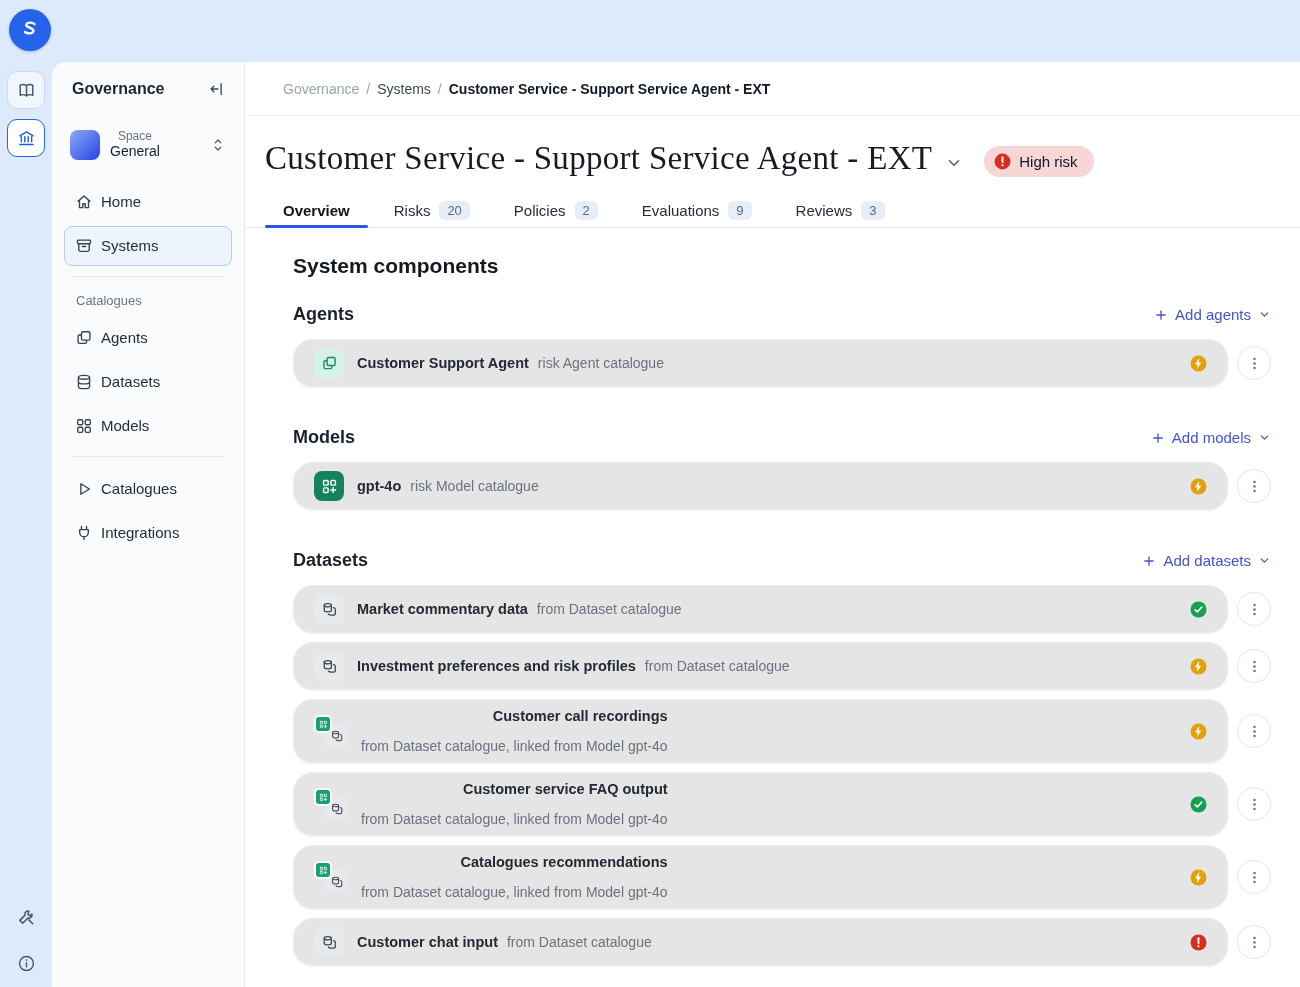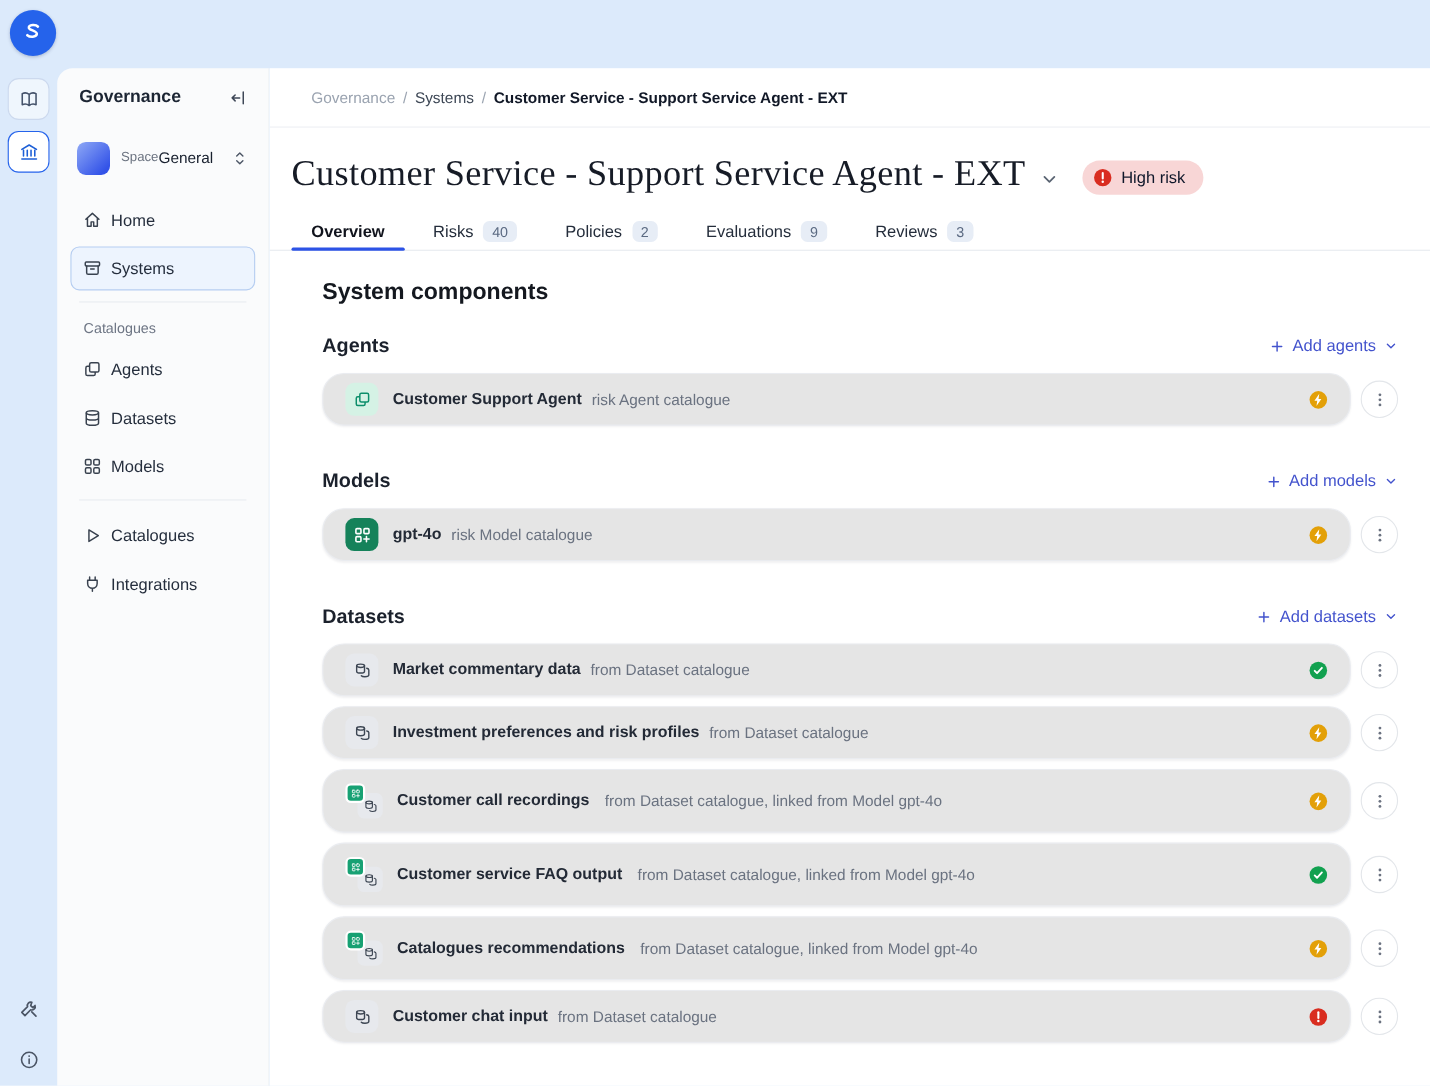--- a/index.html
+++ b/index.html
@@ -37,21 +37,21 @@
   .sidebar {
     position:absolute; left:52px; top:62px; bottom:0; width:193px;
     background:#fafbfc; border-right:1px solid #e7eaef; border-top-left-radius:14px;
   }
   .sb-header { height:54px; display:flex; align-items:center; justify-content:space-between; padding:0 16px 0 20px; }
   .sb-title { font-size:16px; font-weight:700; color:#1c2533; }
   .icon-btn { background:none; border:none; color:#3e4757; cursor:pointer; padding:2px; }
   .space-select { margin:8px 12px 16px; display:flex; align-items:center; gap:10px; padding:5px 6px; border-radius:8px; cursor:pointer; }
   .space-icon { width:30px; height:30px; border-radius:8px; flex:none;
     background:linear-gradient(135deg,#8fa9f6 0%,#3353e8 85%); }
-  .space-text { display:flex; flex-direction:row;text-align:center; }
+  .space-text { display:flex; flex-direction:column;text-align:center; }
   .space-label { font-size:12px; color:#6b7380; line-height:1.2; }
   .space-value { font-size:14px; color:#18202e; line-height:1.25; }
   .updown { margin-left:auto; color:#4b5565; }
   .nav { padding:0 12px; }
   .nav-item {
     height:40px; display:flex; align-items:center; gap:8px; padding:0 10px;
     border-radius:8px; font-size:15px; color:#252e3d; border:1px solid transparent;
     margin-bottom:4px; cursor:pointer;
   }
   .nav-item .nicon { color:#39424f; display:flex; }
@@ -102,21 +102,21 @@
 
   .row { display:flex; align-items:center; margin-bottom:9px; }
   .card {
     flex:1; display:flex; align-items:center; gap:13px; background:#e5e5e5;
     border:1px solid #eaecf0; border-radius:20px; box-shadow:0 1px 2px rgba(16,24,40,.06);
     padding:8px 20px; min-height:48; cursor:pointer;
   }
   .card { min-height:48px; }
   .card.two { min-height:58px; }
   .texts { display:flex; align-items:center; gap:9px; font-size:14.5px; }
-  .texts.stacked { flex-direction:row; align-items:center; gap:14px; }
+  .texts.stacked { flex-direction:column; align-items:flex-end; gap:14px; }
   .item-name { font-weight:700; color:#232a36; }
   .item-meta { color:#6a7280; font-size:14px; }
   .status { margin-left:auto; width:17px; height:17px; flex:none; }
   .dots-btn {
     width:34px; height:34px; border-radius:50%; border:1px solid #e3e6ea; background:#fff;
     color:#6b7280; display:flex; align-items:center; justify-content:center;
     margin-left:9px; cursor:pointer; flex:none; padding:0;
   }
 
   .item-icon { width:30px; height:30px; border-radius:8px; display:flex; align-items:center; justify-content:center; flex:none; }
@@ -309,21 +309,21 @@
       <span>High risk</span>
     </span>
   </div>
 
   <div class="tabs">
       <div class="tab active">
         <span>Overview</span>
       </div>
       <div class="tab">
         <span>Risks</span>
-        <span class="tab-badge">40</span>
+        <span class="tab-badge">20</span>
       </div>
       <div class="tab">
         <span>Policies</span>
         <span class="tab-badge">2</span>
       </div>
       <div class="tab">
         <span>Evaluations</span>
         <span class="tab-badge">9</span>
       </div>
       <div class="tab">

